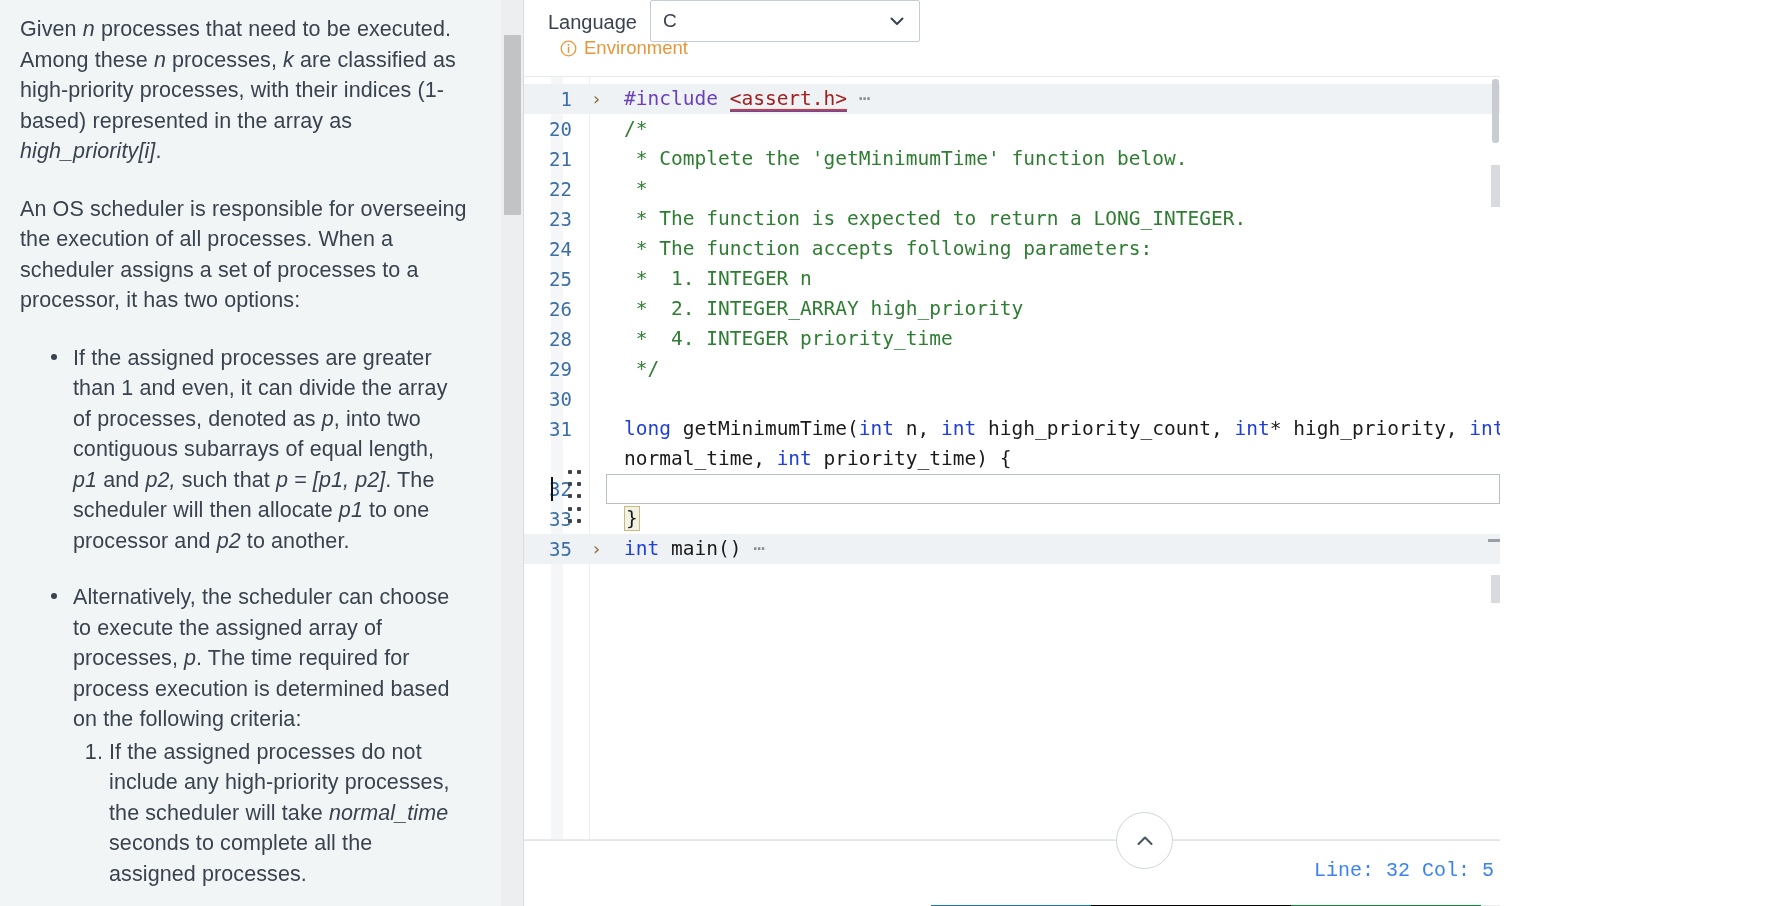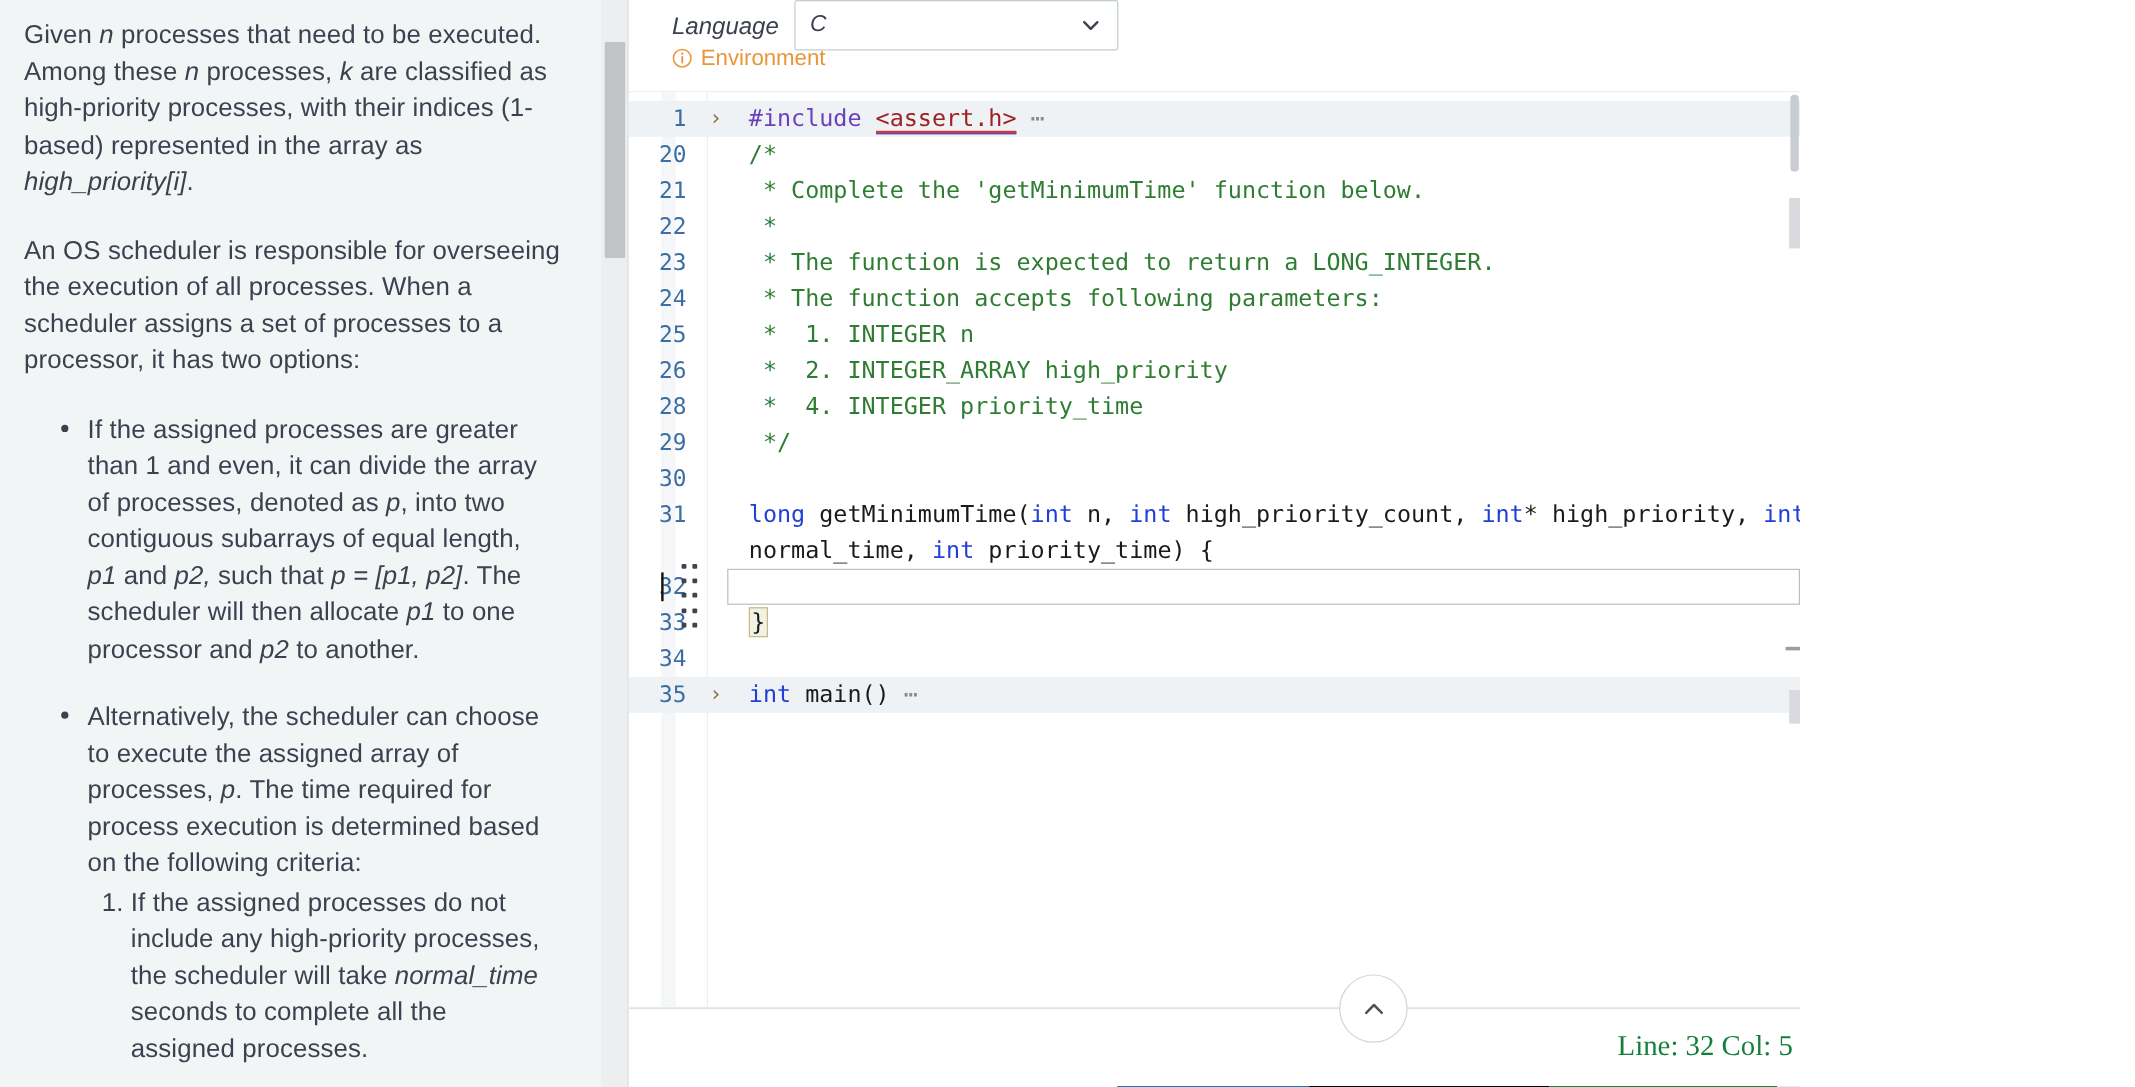--- a/index.html
+++ b/index.html
@@ -99,24 +99,23 @@
 
   
   .toolbar {
     position: relative;
     height: 77px;
     background: #ffffff;
     border-bottom: 1px solid #e8ebed;
   }
   .lang-group {
     position: absolute;
-    left: 36px; top: 0px;
+    left: 24px; top: 0px;
     display: flex;
     align-items: center;
-    font-style: italic;
   }
   .lang-label {
     font-size: 20px;
     color: #39424e;
     margin-right: 13px;
     padding-top: 2px;
   }
   .lang-select {
     position: relative;
     width: 270px; height: 42px;
@@ -325,23 +324,23 @@
   
   .status-bar {
     position: relative;
     height: 66px;
     background: #ffffff;
     border-top: 1px solid #e8ebed;
   }
   .status-text {
     position: absolute;
     right: 6px; top: 19px;
-    font-family: Liberation Serif, serif;
-    font-size: 24px;
-    color: #15803d;
+    font-family: Liberation Mono, monospace;
+    font-size: 20px;
+    color: #3b82f6;
     white-space: nowrap;
   }
   .collapse-btn {
     position: absolute;
     left: 592px; top: -28px;
     width: 57px; height: 57px;
     border-radius: 50%;
     border: 1px solid #cfd6db;
     background: #ffffff;
     display: flex;
@@ -559,25 +558,20 @@
           <span class="cur-line-box"></span>
           <span class="caret"></span>
         </div>
 
         <div class="cline">
           <span class="ln">33</span>
           <span class="fold-arrow empty">·</span>
           <span class="ctext"><span class="brace-match plain">}</span></span>
         </div>
 
-        <div class="cline">
-          <span class="ln">34</span>
-          <span class="fold-arrow empty">·</span>
-          <span class="ctext"></span>
-        </div>
 
         <div class="cline hl-row">
           <span class="ln">35</span>
           <span class="fold-arrow">›</span>
           <span class="ctext"><span class="kw">int</span><span class="plain"> main()</span><span class="ell"> ⋯</span></span>
         </div>
 
       </div>
 
       <div class="editor-vscroll">

